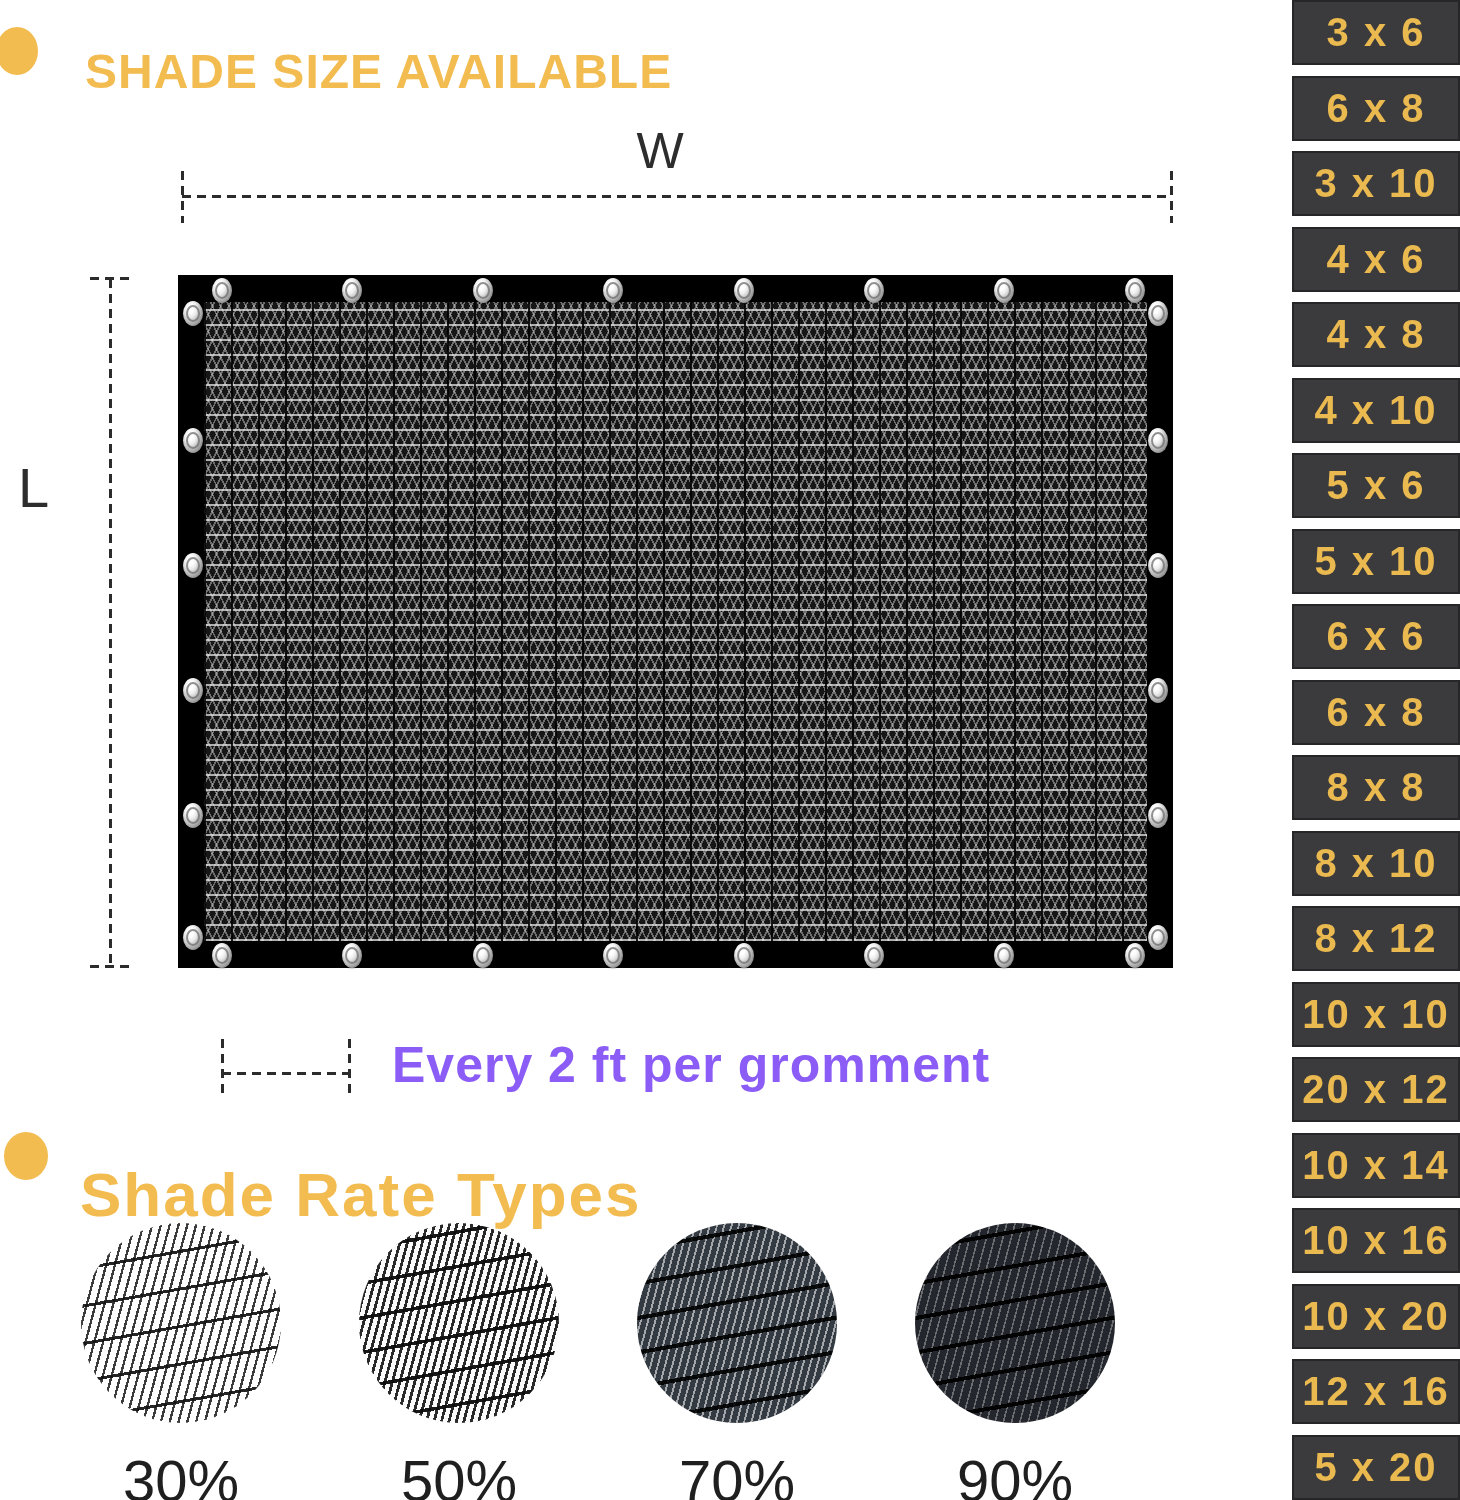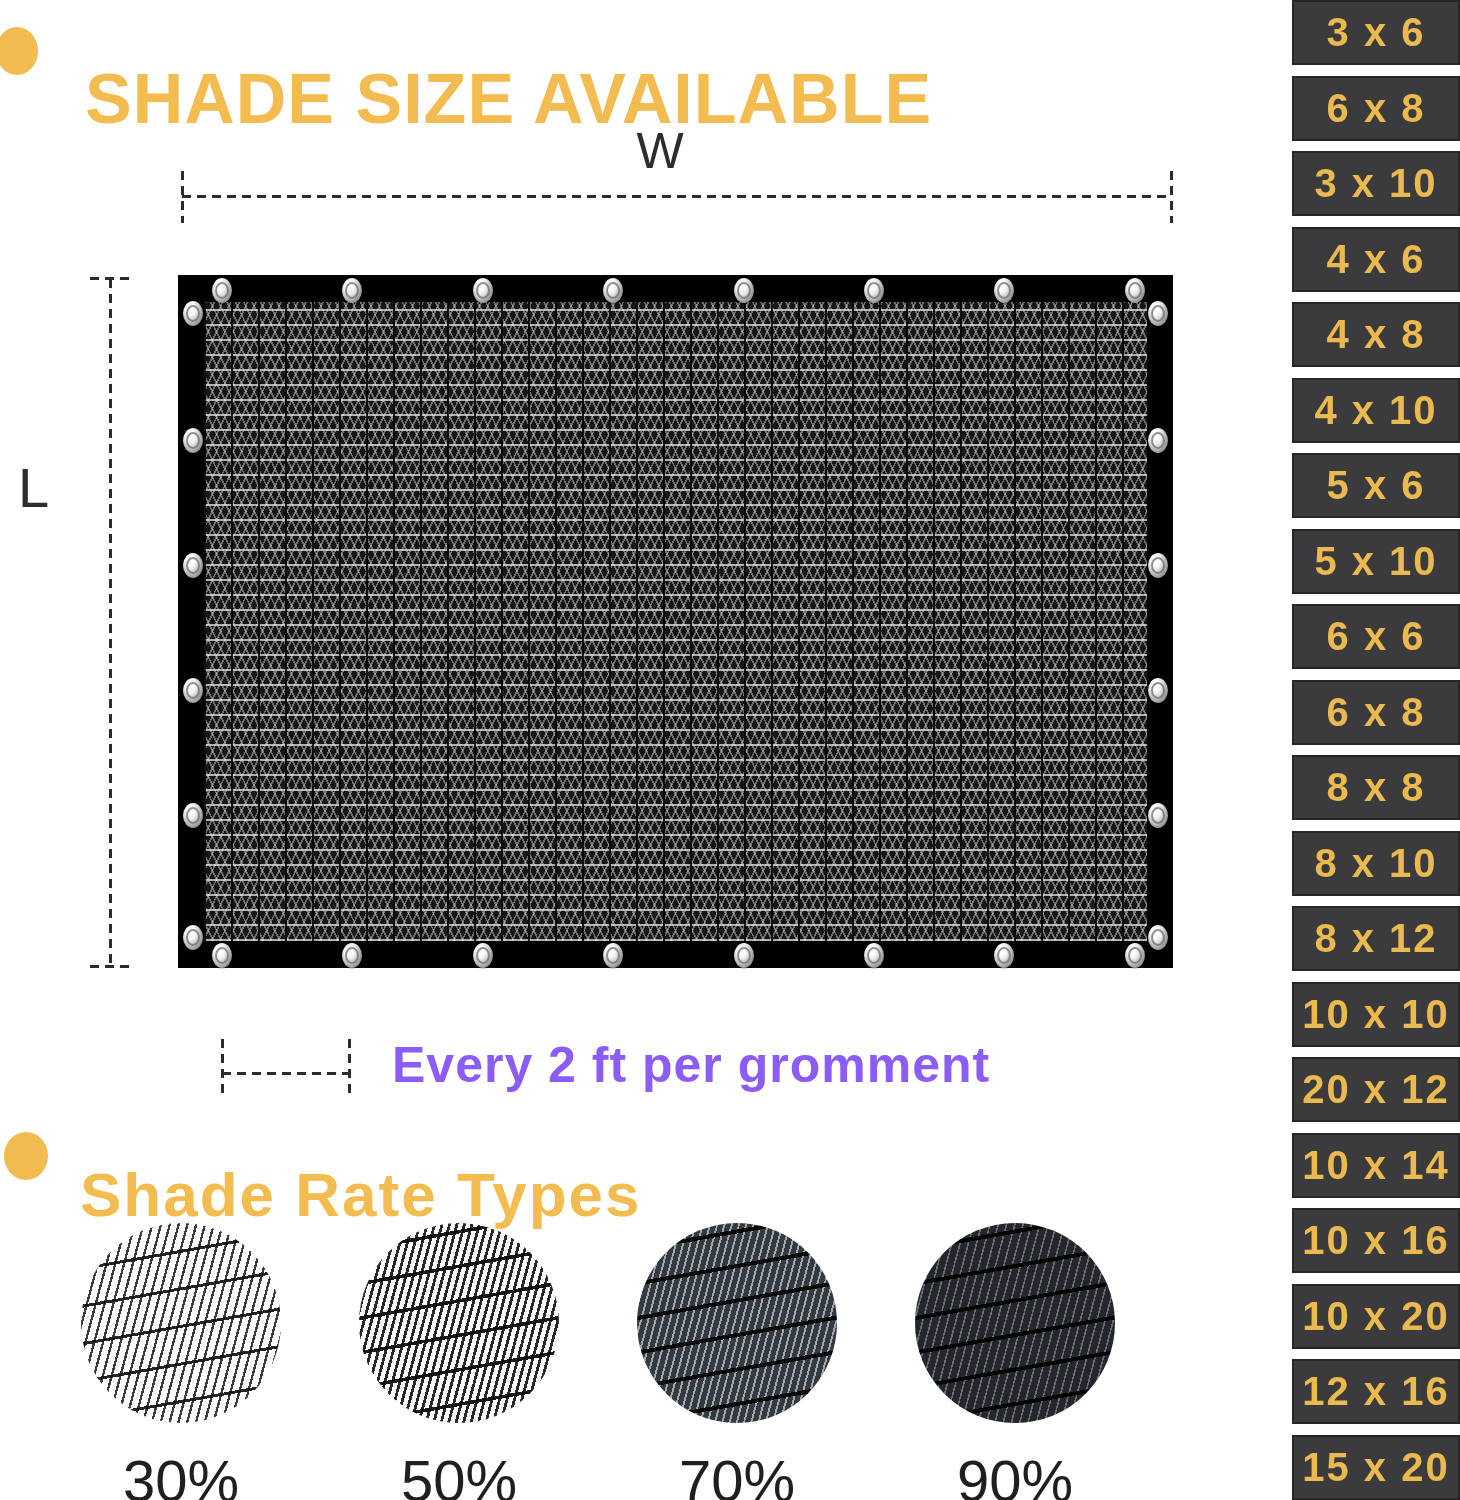--- a/index.html
+++ b/index.html
@@ -9,21 +9,21 @@
   }
 
   
   .bullet{
     position:absolute;background:#F3BC50;border-radius:50%;
   }
   .bullet-1{left:-4px;top:27px;width:42px;height:48px;}
   .bullet-2{left:4px;top:1132px;width:44px;height:48px;}
   .title{
     position:absolute;left:85px;top:12px;
-    font-size:70px;font-weight:700;color:#F3BC50;letter-spacing:1px;white-space:nowrap;
+    font-size:48px;font-weight:700;color:#F3BC50;letter-spacing:1px;white-space:nowrap;
   }
   .subheading{
     position:absolute;left:80px;top:1108px;
     font-size:62px;font-weight:700;color:#F3BC50;letter-spacing:2px;white-space:nowrap;
   }
 
   
   .hdash{position:absolute;height:3px;background:repeating-linear-gradient(90deg,#2b2b2b 0 9px,rgba(0,0,0,0) 9px 15px);}
   .vdash{position:absolute;width:3px;background:repeating-linear-gradient(180deg,#2b2b2b 0 9px,rgba(0,0,0,0) 9px 15px);}
   .w-label{
@@ -217,16 +217,16 @@
       <div class="size-chip">6 x 8</div>
       <div class="size-chip">8 x 8</div>
       <div class="size-chip">8 x 10</div>
       <div class="size-chip">8 x 12</div>
       <div class="size-chip">10 x 10</div>
       <div class="size-chip">20 x 12</div>
       <div class="size-chip">10 x 14</div>
       <div class="size-chip">10 x 16</div>
       <div class="size-chip">10 x 20</div>
       <div class="size-chip">12 x 16</div>
-      <div class="size-chip">15 x 20</div>
+      <div class="size-chip">5 x 20</div>
     </aside>
 
 </div>
 
 </body></html>

